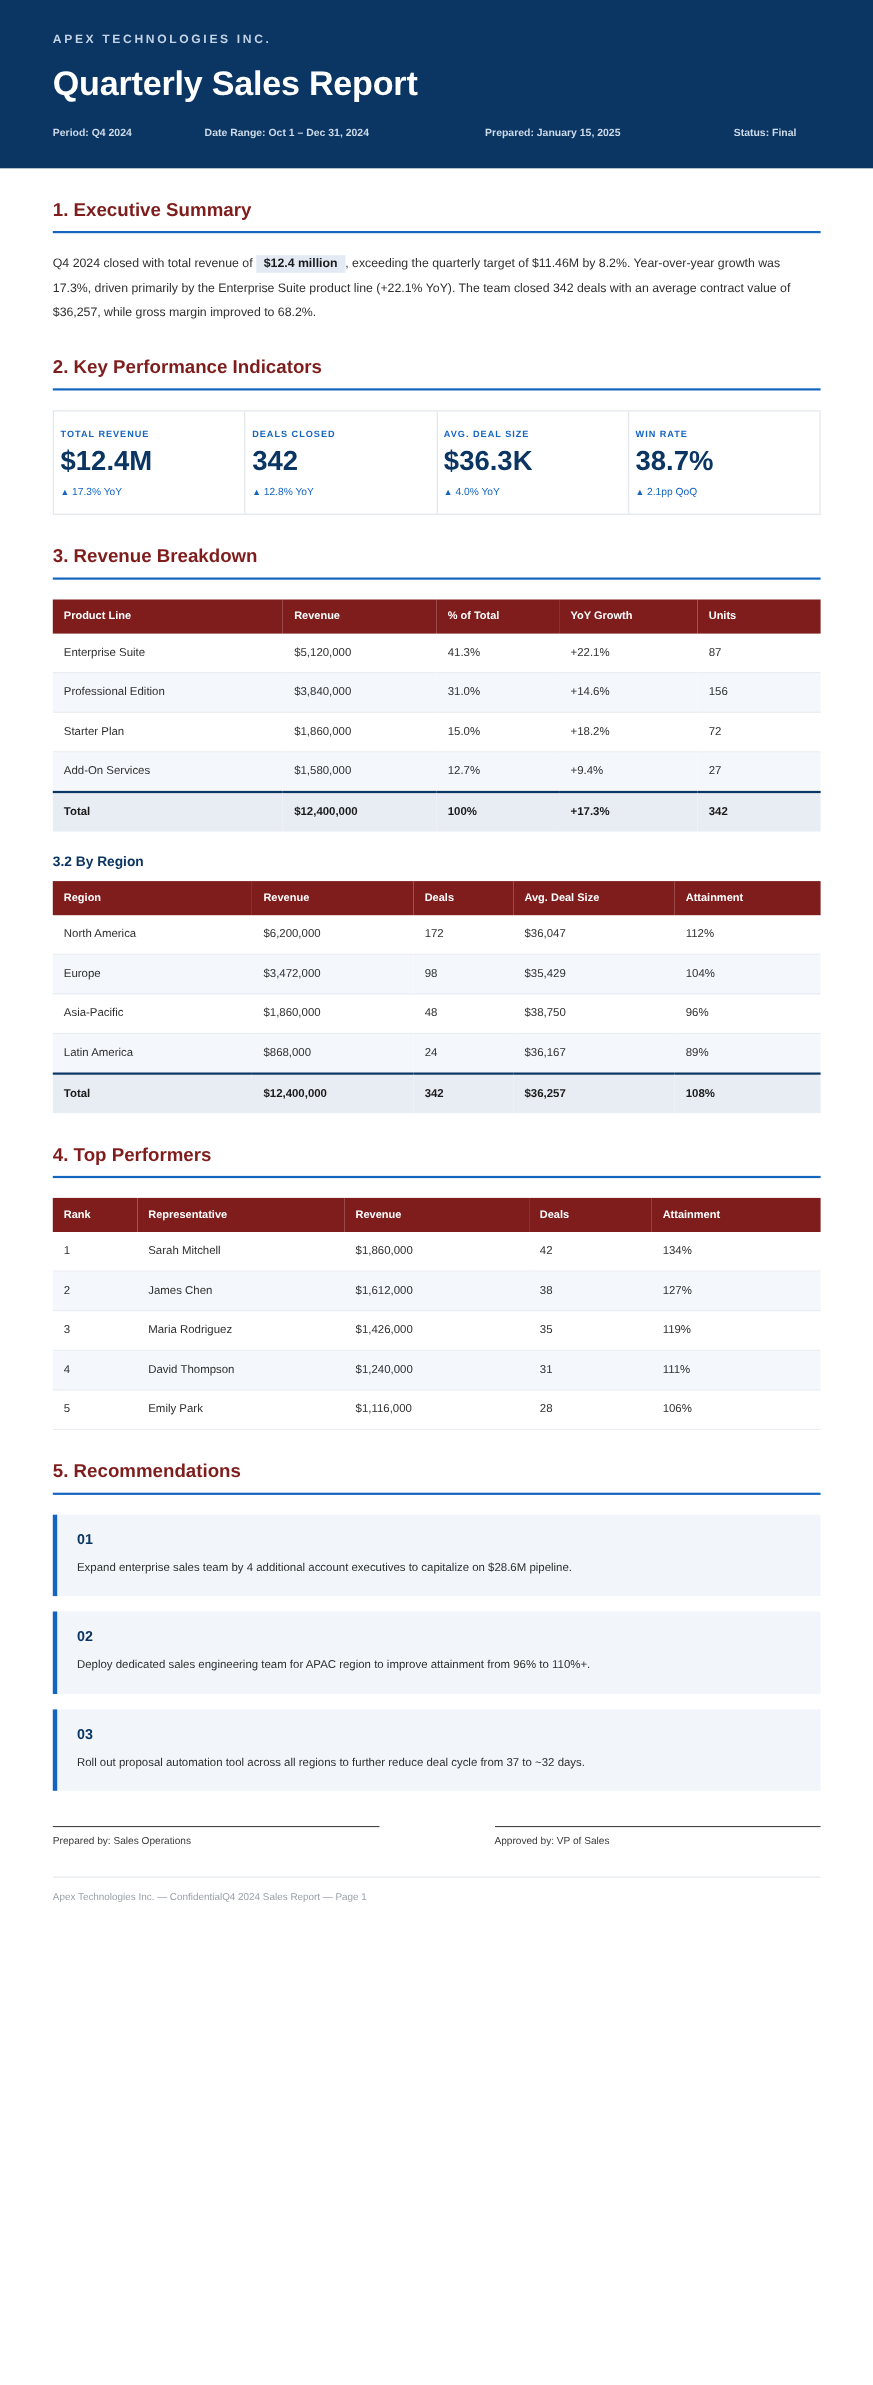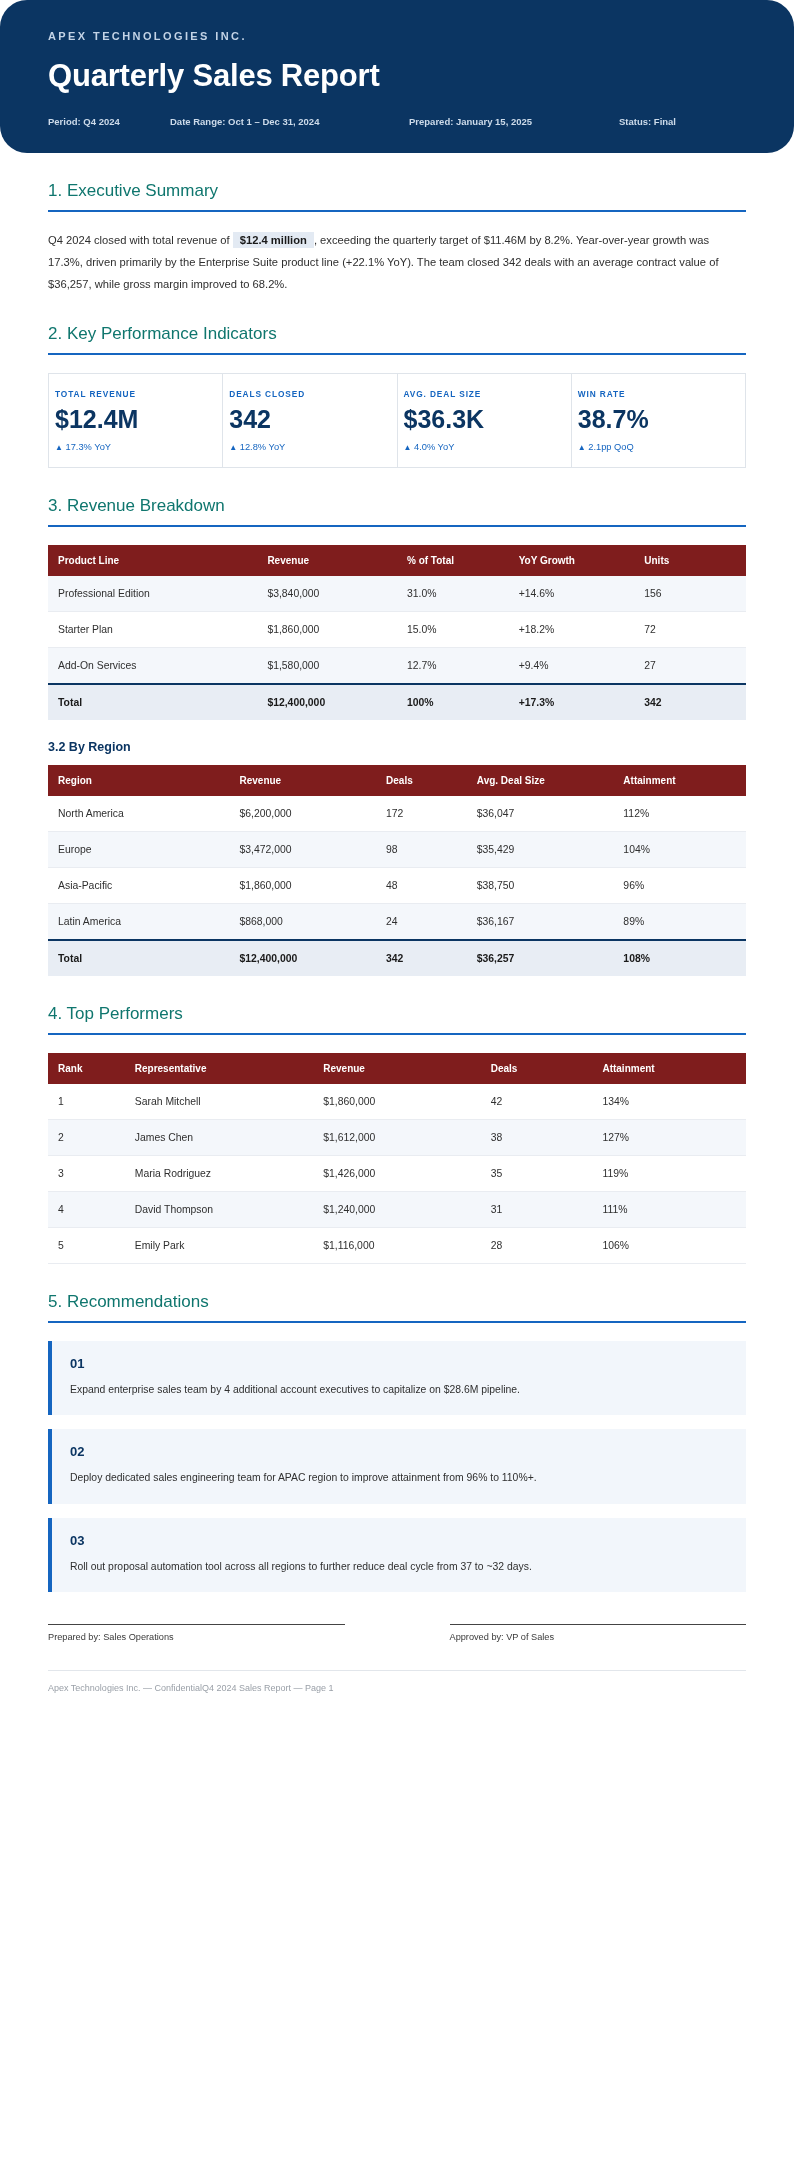--- a/index.html
+++ b/index.html
@@ -10,55 +10,54 @@
     font-family: "Liberation Sans", sans-serif;
     color: #333333;
   }
 
   .page { width: 794px; min-height: 2168px; background: #ffffff; position: relative; }
 
   
   .doc-header {
     background: #0b3562;
     padding: 30px 48px 26px 48px;
-    border-radius: 27px;
   }
   .company-name {
     color: #c3d3e6;
     font-size: 11px;
     font-weight: bold;
     letter-spacing: 2.4px;
     text-transform: uppercase;
     margin-bottom: 16px;
   }
   .doc-title {
     color: #ffffff;
     font-size: 31px;
     font-weight: bold;
     letter-spacing: -0.2px;
     margin-bottom: 22px;
   }
-  .meta-row { display: flex; }
+  .meta-row { display: flex; gap: 16px; }
   .meta-item {
     color: #cddbea;
     font-size: 9.5px;
     font-weight: bold;
   }
   .meta-item:nth-child(1) { width: 122px; }
   .meta-item:nth-child(2) { width: 239px; }
   .meta-item:nth-child(3) { width: 210px; }
 
   
   .content { padding: 0 48px; }
 
   .section { margin-top: 28px; }
   .section-title {
-    color: #0f766e;
+    color: #7f1d1d;
     font-size: 17px;
-    font-weight: normal;
+    font-weight: bold;
     margin-bottom: 9px;
   }
   .section-rule {
     height: 2px;
     background: #1565c0;
     margin-bottom: 18px;
   }
   .subsection-title {
     color: #0b3562;
     font-size: 12.5px;
@@ -277,20 +276,27 @@
         <thead>
           <tr>
             <th>Product Line</th>
             <th>Revenue</th>
             <th>% of Total</th>
             <th>YoY Growth</th>
             <th>Units</th>
           </tr>
         </thead>
         <tbody>
+          <tr>
+            <td>Enterprise Suite</td>
+            <td>$5,120,000</td>
+            <td>41.3%</td>
+            <td>+22.1%</td>
+            <td>87</td>
+          </tr>
           <tr class="alt">
             <td>Professional Edition</td>
             <td>$3,840,000</td>
             <td>31.0%</td>
             <td>+14.6%</td>
             <td>156</td>
           </tr>
           <tr>
             <td>Starter Plan</td>
             <td>$1,860,000</td>

